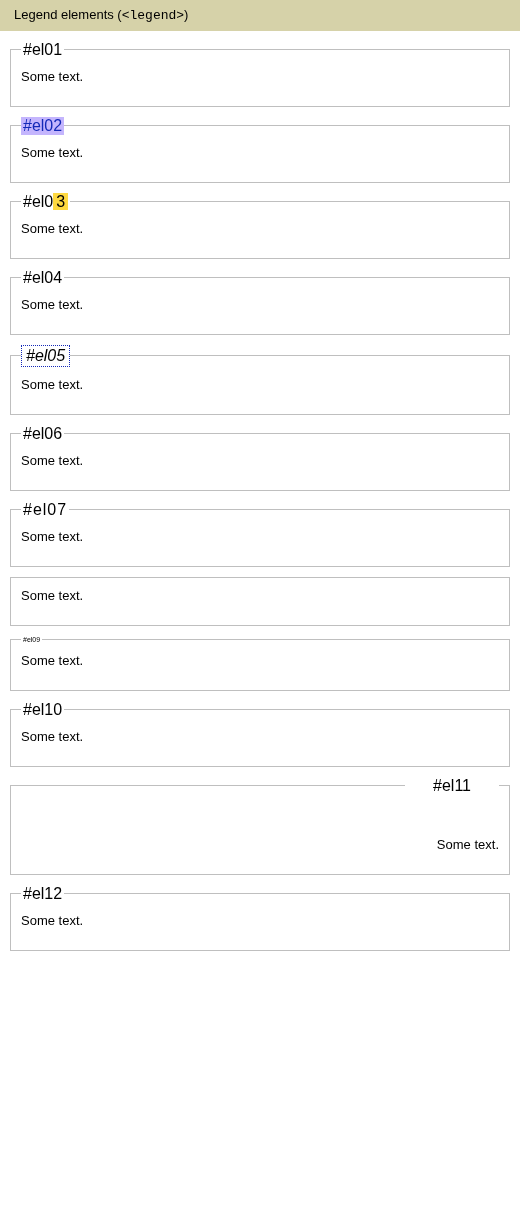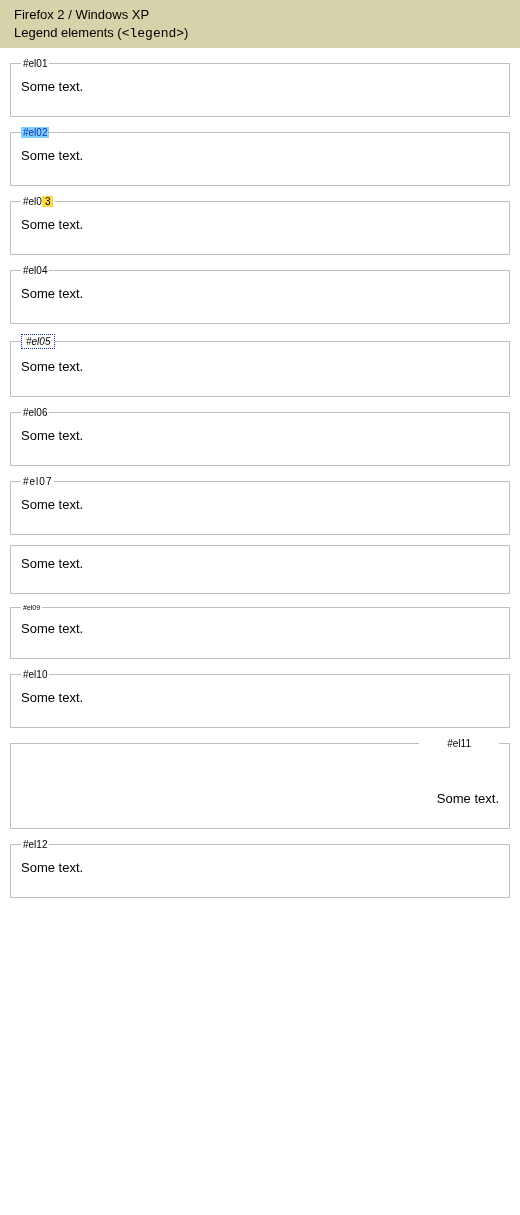--- a/index.html
+++ b/index.html
@@ -22,48 +22,47 @@
   }
   .content {
     padding: 0 10px 20px 10px;
   }
   fieldset {
     border: 1px solid #bfbfbf;
     margin: 10px 0 0 0;
     padding: 6px 10px 22px 10px;
   }
   legend {
-    font-size: 10px;
+    font-size: 16px;
     padding: 0 2px;
     font-family: "Lucida Sans Unicode", "Lucida Grande", Verdana, sans-serif;
   }
   .body-text {
     margin-top: 4px;
     font-size: 13px;
   }
 
   
-  .lg02 { background: #7dd3fc; color: #1429b8; }
+  .lg02 { background: #c4b5fd; color: #1429b8; }
   .lg03 .hi { background: #ffd940; padding: 0 3px; }
   .lg05 { border: 1px dotted #1429b8; padding: 1px 4px; font-style: italic; }
   .lg07 { letter-spacing: 1px; }
   .lg08 { font-size: 30px; font-weight: 400; letter-spacing: -0.5px; }
   .lg09 { font-size: 7px; }
   .lg10 { font-weight: normal; }
   .lg11 { padding-left: 28px; padding-right: 28px; }
 
   
   .fs11 { padding-top: 26px; text-align: right; }
   .fs11 .body-text { margin-top: 16px; }
 </style>
 </head>
 <body>
 
 <div class="header">
-  <div>Firefox 2 / Windows XP</div>
   <div class="header-line2">
     <span>Legend elements (</span><span class="mono">&lt;legend&gt;</span><span>)</span>
   </div>
 </div>
 
 <div class="content">
 
   <fieldset>
     <legend>#el01</legend>
     <div class="body-text">Some text.</div>

